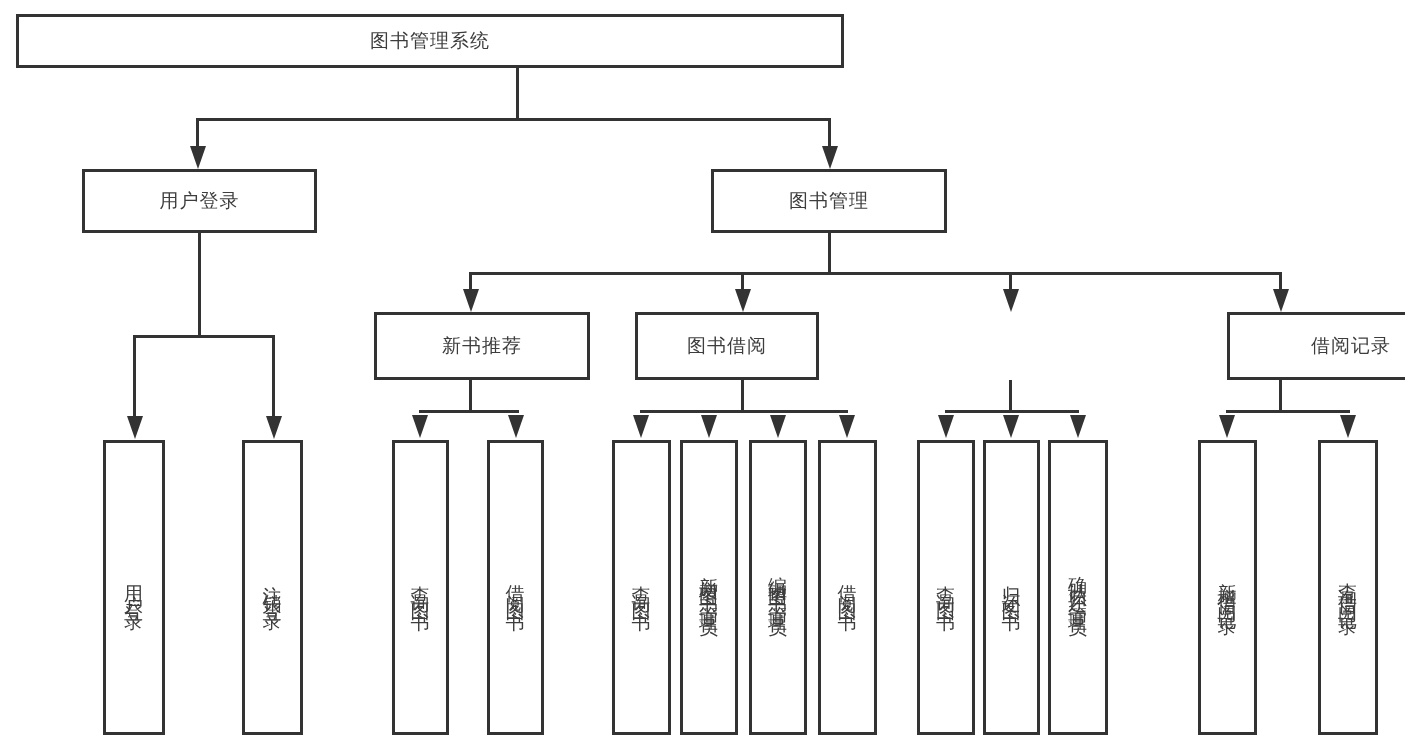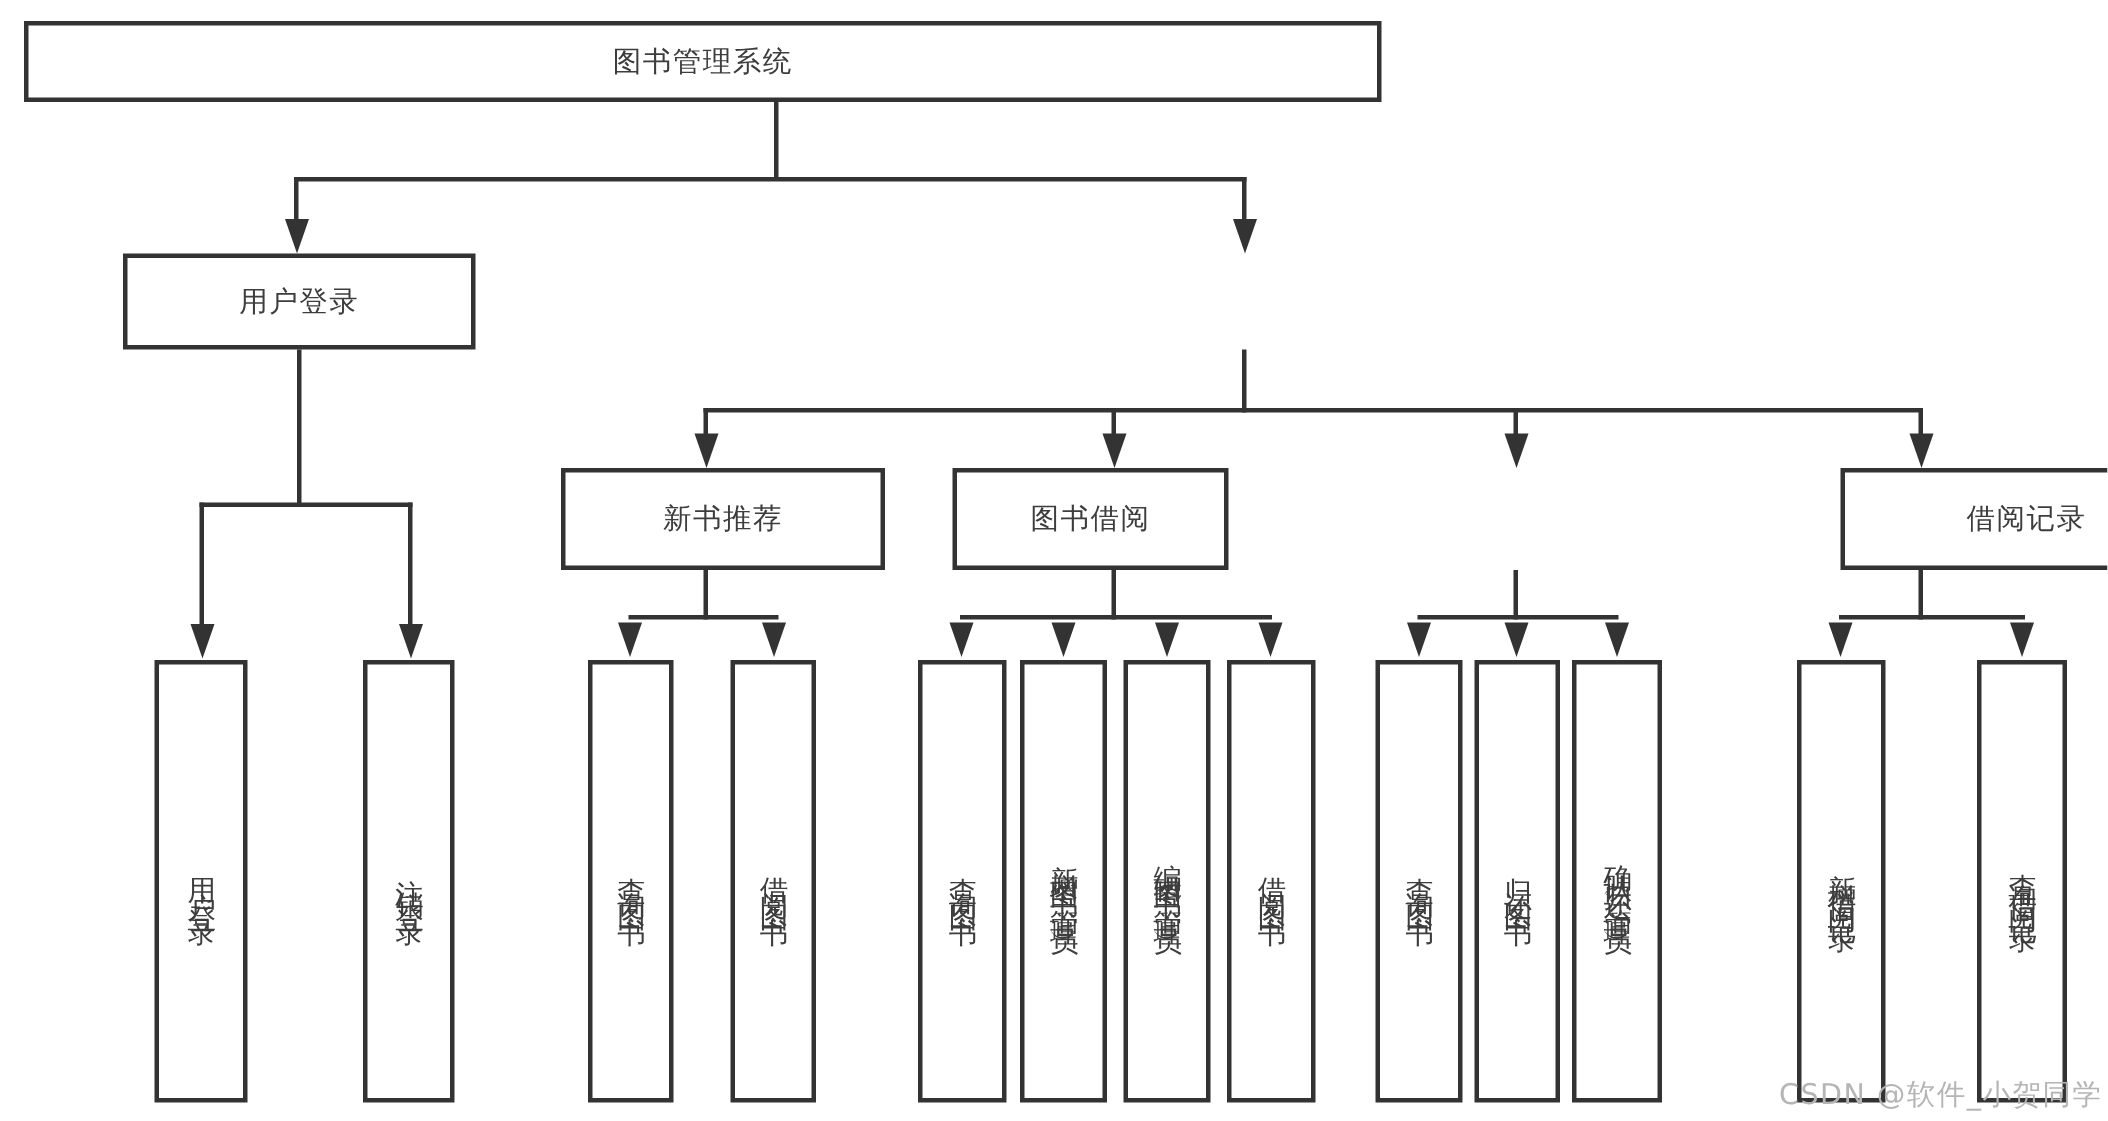--- a/index.html
+++ b/index.html
@@ -47,33 +47,36 @@
     letter-spacing:1px;
     white-space:nowrap;
     z-index:20;
   }
 </style>
 </head>
 <body>
 
 <div id="canvas">
 
-  <div class="box hbox" style="left:16px;top:14px;width:905px;height:54px;">
+  <div class="box hbox" style="left:16px;top:14px;width:828px;height:54px;">
     <span>图书管理系统</span>
   </div>
 
   <div class="vline" style="left:516px;top:67px;height:53px;"></div>
   <div class="hline" style="left:196px;top:118px;width:635px;"></div>
   <div class="vline" style="left:196px;top:118px;height:33px;"></div>
   <div class="arrow" style="left:190px;top:146px;"></div>
   <div class="vline" style="left:828px;top:118px;height:33px;"></div>
   <div class="arrow" style="left:822px;top:146px;"></div>
 
   <div class="box hbox" style="left:82px;top:169px;width:235px;height:64px;">
     <span>用户登录</span>
+  </div>
+  <div class="box hbox" style="left:711px;top:169px;width:236px;height:64px;">
+    <span>图书管理</span>
   </div>
 
   <div class="vline" style="left:198px;top:233px;height:104px;"></div>
   <div class="hline" style="left:133px;top:335px;width:142px;"></div>
   <div class="vline" style="left:133px;top:335px;height:86px;"></div>
   <div class="arrow" style="left:127px;top:416px;"></div>
   <div class="vline" style="left:272px;top:335px;height:86px;"></div>
   <div class="arrow" style="left:266px;top:416px;"></div>
 
   <div class="vline" style="left:828px;top:233px;height:42px;"></div>
@@ -157,15 +160,14 @@
     <span>确认归还（管理员）</span>
   </div>
 
   <div class="box vbox" style="left:1198px;top:440px;width:59px;height:295px;letter-spacing:7px;">
     <span>新增借阅记录</span>
   </div>
   <div class="box vbox" style="left:1318px;top:440px;width:60px;height:295px;letter-spacing:7px;">
     <span>查询借阅记录</span>
   </div>
 
-  <div class="watermark">CSDN @软件_小贺同学</div>
 
 </div>
 
 </body></html>

